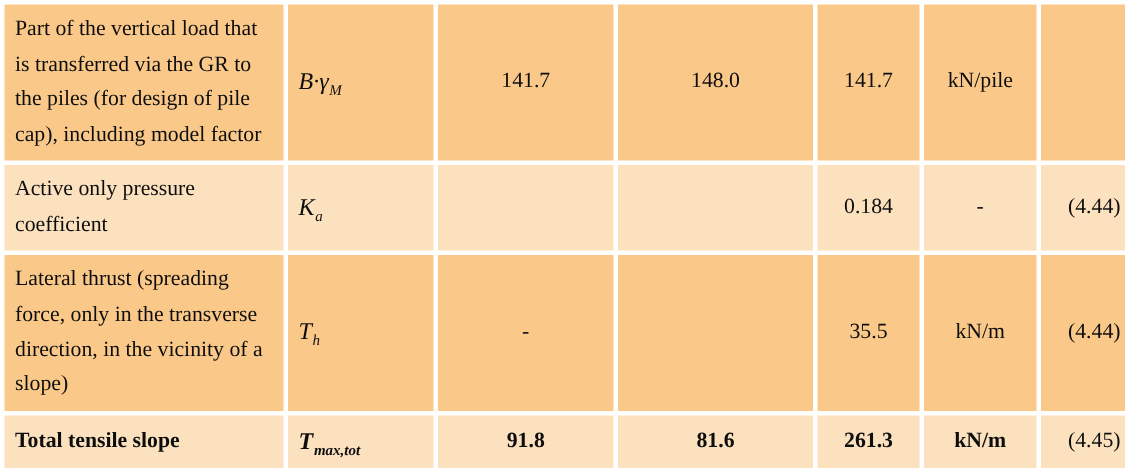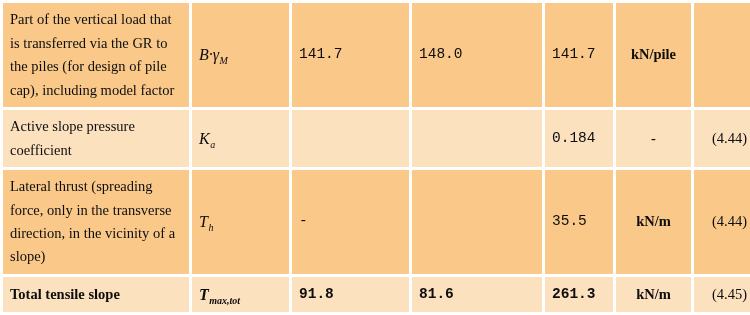--- a/index.html
+++ b/index.html
@@ -45,26 +45,24 @@
     vertical-align: top;
     padding-top: 6px;
   }
   td.c-sym {
     text-align: left;
     vertical-align: middle;
     padding-left: 8px;
     font-style: italic;
   }
   td.c-num {
-    text-align: left;
-    font-family: Liberation Mono, monospace;
+    text-align: center;
   }
   td.c-unit {
     text-align: center;
-    font-weight: bold;
   }
   td.c-ref {
     text-align: center;
   }
   tr.row-total td {
     font-weight: bold;
     vertical-align: middle;
   }
   tr.row-total td.c-desc {
     vertical-align: middle;
@@ -123,21 +121,21 @@
         <td class="c-desc">Part of the vertical load that is transferred via the GR to the piles (for design of pile cap), including model factor</td>
         <td class="c-sym"><span class="sym"><span>B·γ</span><sub>M</sub></span></td>
         <td class="c-num">141.7</td>
         <td class="c-num">148.0</td>
         <td class="c-num">141.7</td>
         <td class="c-unit">kN/pile</td>
         <td class="c-ref"></td>
       </tr>
 
       <tr class="row-light">
-        <td class="c-desc">Active slope pressure coefficient</td>
+        <td class="c-desc">Active only pressure coefficient</td>
         <td class="c-sym"><span class="sym"><span>K</span><sub>a</sub></span></td>
         <td class="c-num"></td>
         <td class="c-num"></td>
         <td class="c-num">0.184</td>
         <td class="c-unit">-</td>
         <td class="c-ref">(4.44)</td>
       </tr>
 
       <tr class="row-dark">
         <td class="c-desc">Lateral thrust (spreading force, only in the transverse direction, in the vicinity of a slope)</td>

